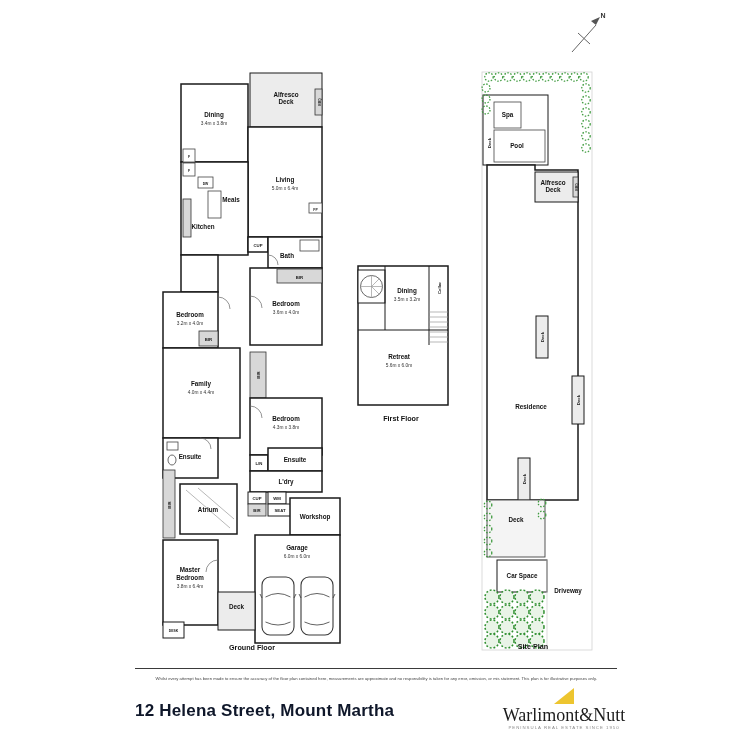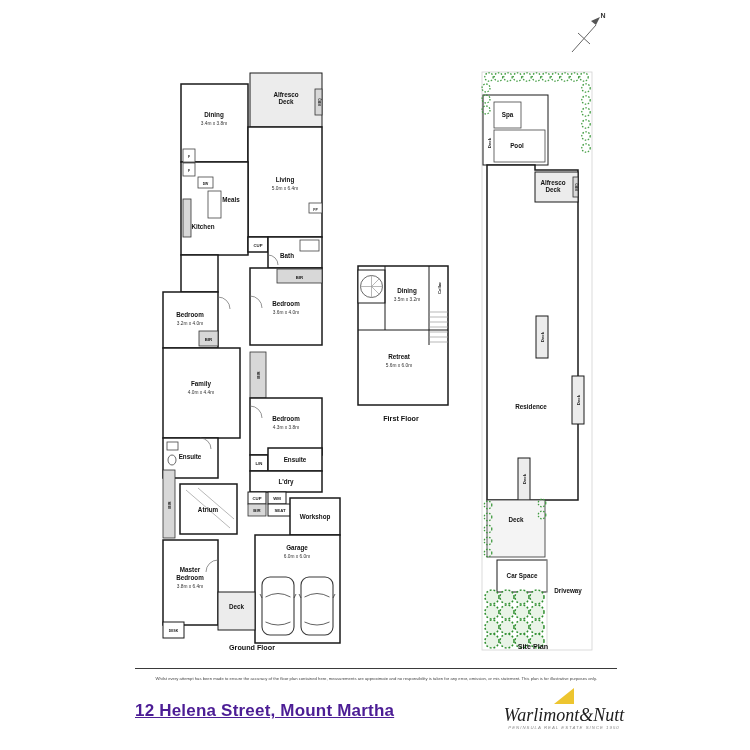--- a/index.html
+++ b/index.html
@@ -32,22 +32,22 @@
   .xtiny{font-size:3.4px;font-weight:600;fill:#222;text-anchor:middle;}
   .floor-label{font-size:7.2px;font-weight:bold;fill:#111;text-anchor:middle;}
   .north-n{font-size:7px;font-weight:bold;fill:#333;text-anchor:middle;}
 
   
   .footer-divider{position:absolute;left:135px;top:668px;width:482px;height:1px;background:#3a3a3a;}
   .disclaimer-wrap{position:absolute;left:135px;top:676px;width:482px;height:12px;}
   .disclaimer{width:804px;transform:scale(0.6);transform-origin:0 0;font-size:7px;
               color:#444;text-align:center;white-space:nowrap;}
   .page-title{position:absolute;left:135px;top:701px;font-size:17px;font-weight:bold;
-              color:#4c1d95;letter-spacing:0.2px;text-decoration:underline;}
-  .logo{position:absolute;left:498px;top:688px;width:132px;text-align:center;font-style:italic;}
+              color:#0f172a;letter-spacing:0.2px;}
+  .logo{position:absolute;left:498px;top:688px;width:132px;text-align:center;}
   .logo-flag{position:relative;display:block;margin:0 auto 1px auto;}
   .logo-name{font-family:"Liberation Serif",serif;font-size:18px;color:#1c1c1c;line-height:20px;}
   .logo-tagline-wrap{width:132px;height:8px;overflow:visible;}
   .logo-tagline{width:213px;transform:scale(0.62);transform-origin:0 0;font-size:7px;
                 letter-spacing:1.6px;color:#8a8a8a;text-align:center;white-space:nowrap;}
 </style>
 </head>
 <body>
 
 <div class="canvas">

